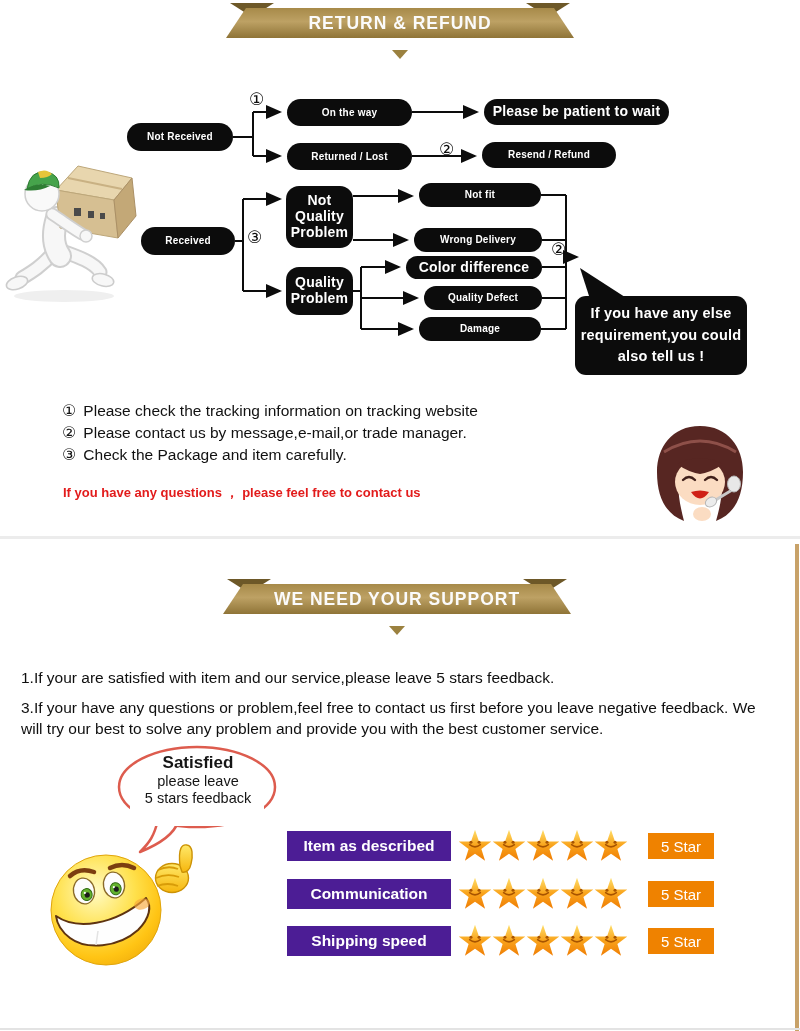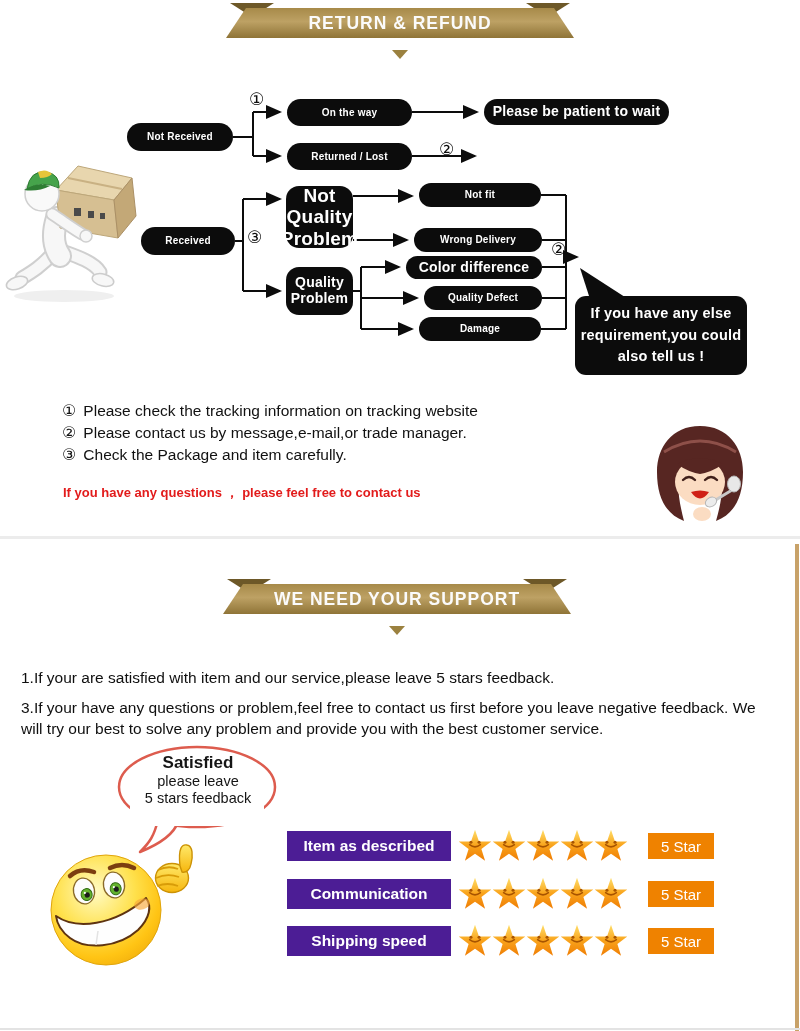--- a/index.html
+++ b/index.html
@@ -97,22 +97,23 @@
     <line x1="361" y1="298" x2="417" y2="298" stroke="#0c0c0c" stroke-width="2" marker-end="url(#arr)"></line>
     <line x1="361" y1="329" x2="412" y2="329" stroke="#0c0c0c" stroke-width="2" marker-end="url(#arr)"></line>
     <line x1="566" y1="257" x2="577" y2="257" stroke="#0c0c0c" stroke-width="2" marker-end="url(#arr)"></line>
     <polygon points="590,299 628,299 580,268" fill="#0c0c0c"></polygon>
   </svg>
 
   <div class="fbox" style="left:127px;top:123px;width:106px;height:28px">Not Received</div>
   <div class="fbox" style="left:287px;top:99px;width:125px;height:27px">On the way</div>
   <div class="fbox" style="left:484px;top:99px;width:185px;height:26px;font-size:14px">Please be patient to wait</div>
   <div class="fbox" style="left:287px;top:143px;width:125px;height:27px">Returned / Lost</div>
+  <div class="fbox" style="left:482px;top:142px;width:134px;height:26px">Resend / Refund</div>
   <div class="fbox" style="left:141px;top:227px;width:94px;height:28px">Received</div>
-  <div class="fbox pre" style="left:286px;top:186px;width:67px;height:62px;border-radius:13px;font-size:19px">Not
+  <div class="fbox pre" style="left:286px;top:186px;width:67px;height:62px;border-radius:13px;font-size:14px">Not
 Quality
 Problem</div>
   <div class="fbox pre" style="left:286px;top:267px;width:67px;height:48px;border-radius:13px;font-size:14px">Quality
 Problem</div>
   <div class="fbox" style="left:419px;top:183px;width:122px;height:24px;border-radius:12px">Not fit</div>
   <div class="fbox" style="left:414px;top:228px;width:128px;height:24px;border-radius:12px">Wrong Delivery</div>
   <div class="fbox" style="left:406px;top:256px;width:136px;height:23px;border-radius:12px;font-size:14px">Color difference</div>
   <div class="fbox" style="left:424px;top:286px;width:118px;height:24px;border-radius:12px">Quality Defect</div>
   <div class="fbox" style="left:419px;top:317px;width:122px;height:24px;border-radius:12px">Damage</div>
   <div class="fbox pre" style="left:575px;top:296px;width:172px;height:79px;border-radius:11px;font-size:14.5px;line-height:1.5">If you have any else

